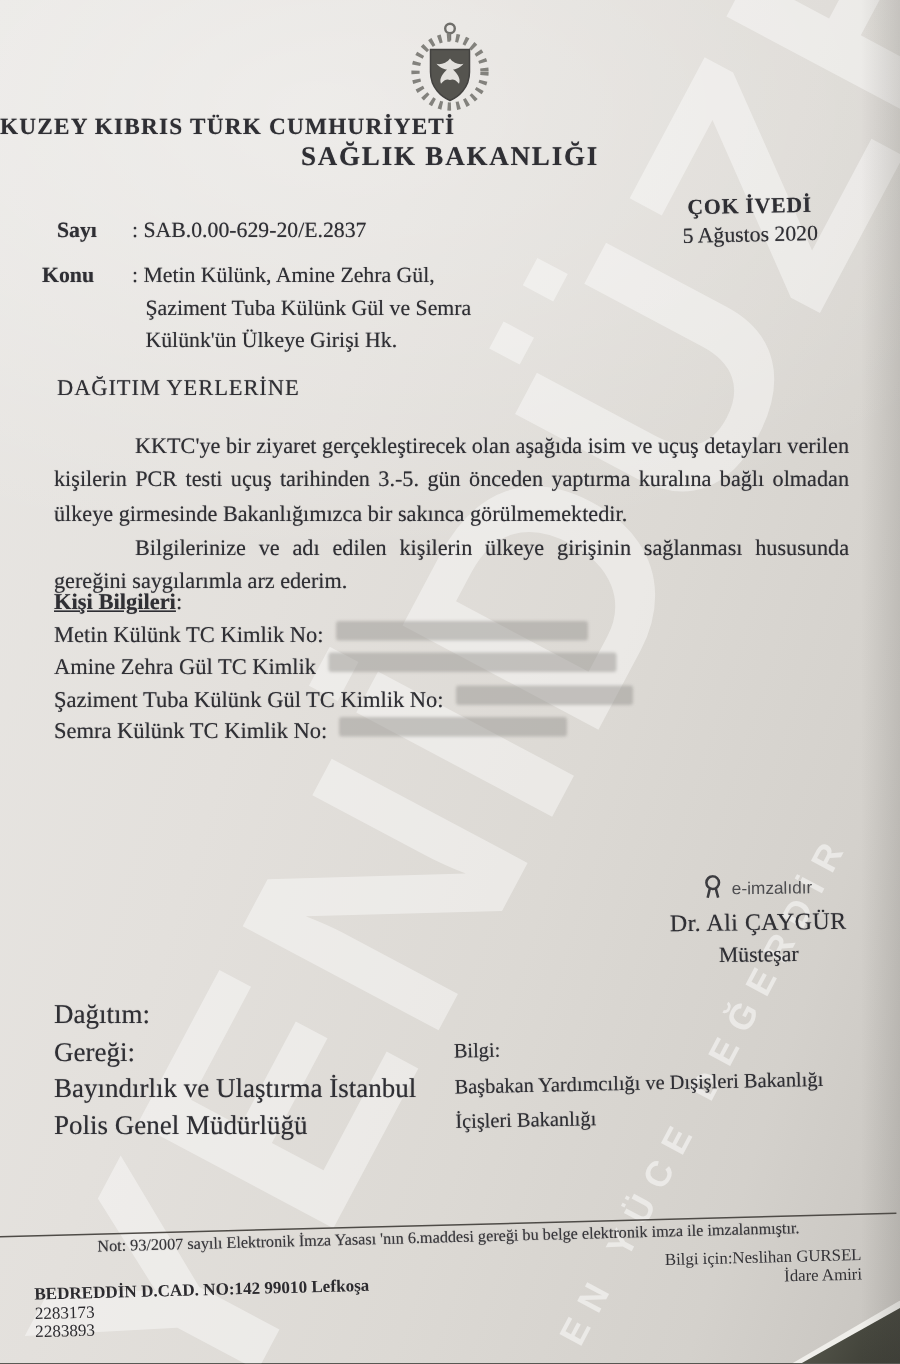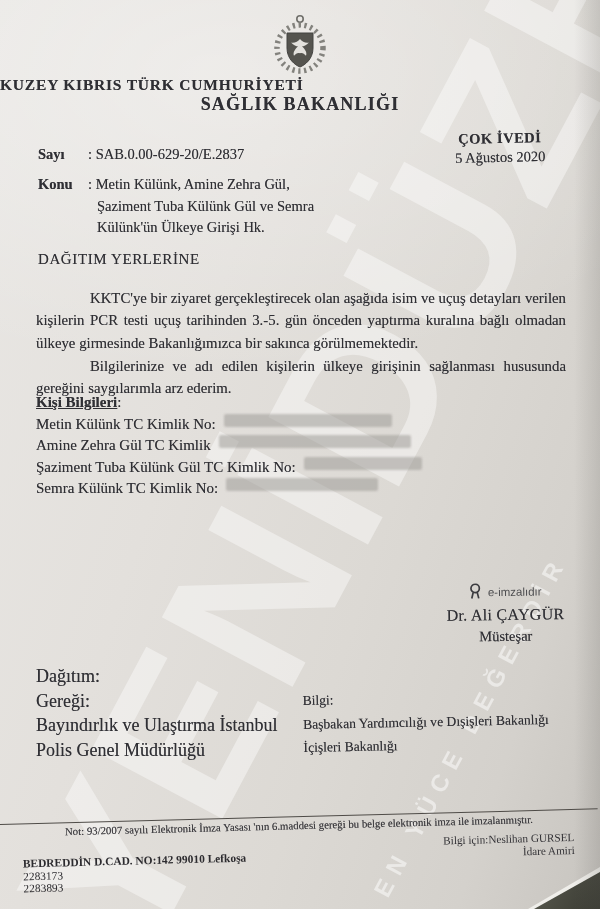--- a/index.html
+++ b/index.html
@@ -46,21 +46,21 @@
 
   
   .urgency{position:absolute;left:420px;top:130px;width:160px;text-align:center;
     transform:rotate(-1.2deg);}
   .urgency .u1{font-weight:bold;font-size:14.5px;letter-spacing:0.5px;}
   .urgency .u2{font-size:14.5px;margin-top:2px;}
   .meta-label{position:absolute;font-weight:bold;font-size:14.5px;}
   .meta-val{position:absolute;font-size:14.5px;}
   .lab-sayi{left:38px;top:146px;}
   .val-sayi{left:88px;top:146px;}
-  .lab-konu{left:38px;top:176px;}
+  .lab-konu{left:28px;top:176px;}
   .val-konu1{left:88px;top:176px;}
   .val-konu2{left:97px;top:198px;}
   .val-konu3{left:97px;top:219px;}
 
   
   .salutation{position:absolute;left:38px;top:251px;font-size:15px;letter-spacing:0.6px;}
   .paras{position:absolute;left:36px;top:287px;width:530px;font-size:14.8px;line-height:22.3px;text-align:justify;}
   .paras p{margin:0;text-indent:54px;}
   .paras p + p{margin-top:1px;}
 

